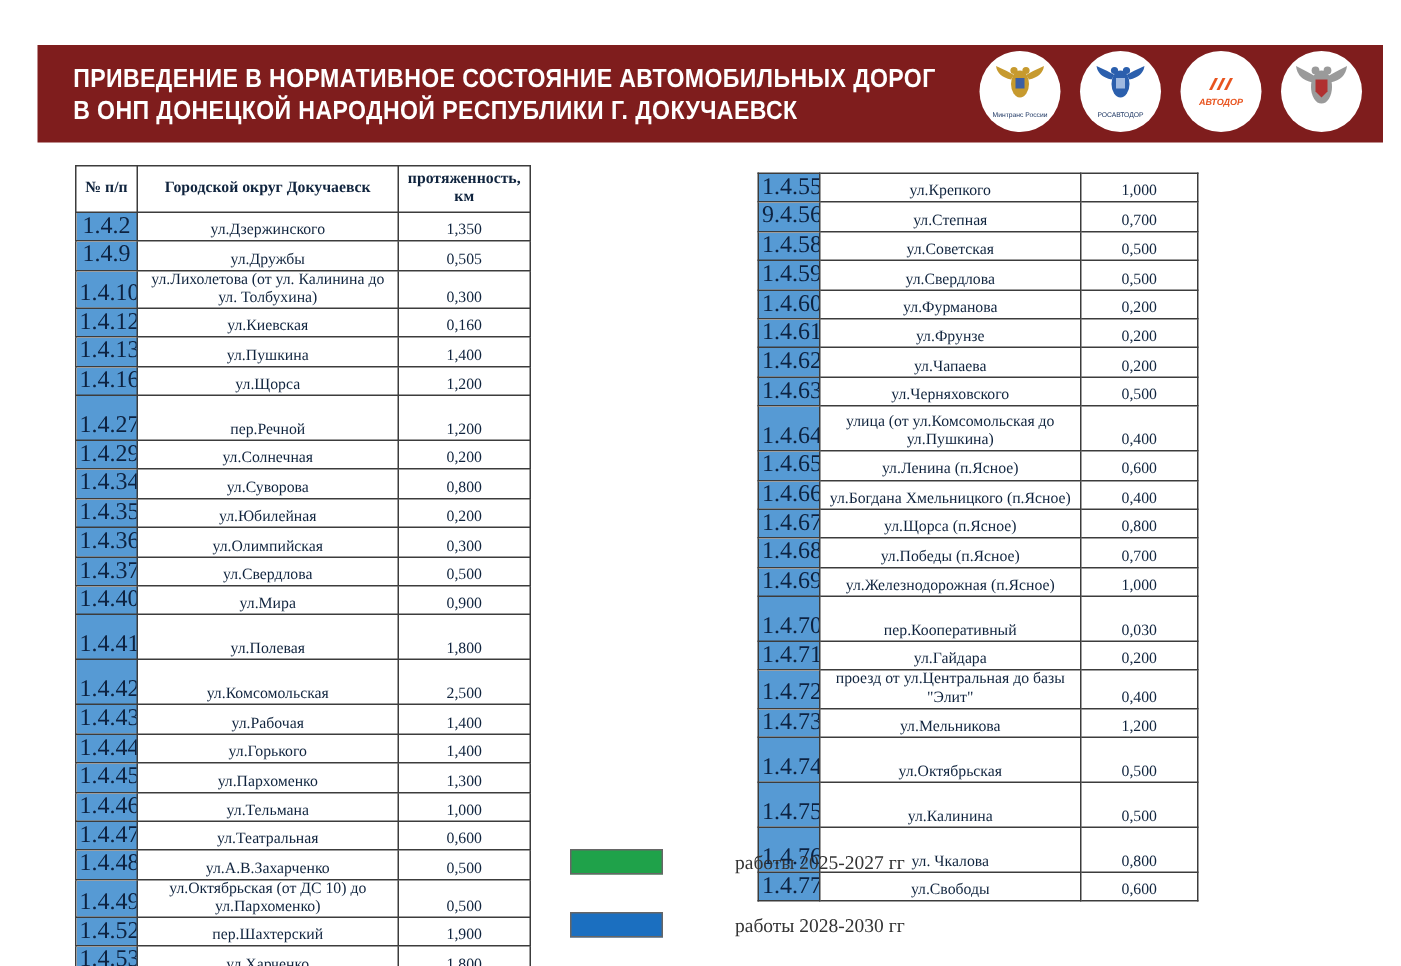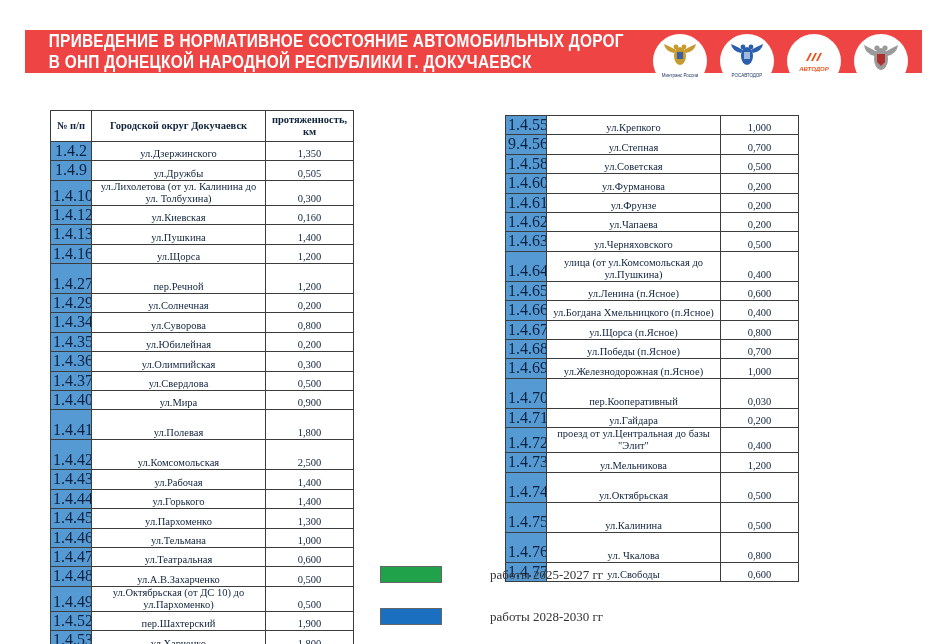--- a/index.html
+++ b/index.html
@@ -1,22 +1,22 @@
 <!DOCTYPE html>
 <html><head>
 <meta charset="utf-8">
 <style>
   html,body{margin:0;padding:0;}
   body{width:934px;height:644px;background:#ffffff;overflow:hidden;
        font-family:"Liberation Serif", serif;}
   .slide{position:relative;width:934px;height:644px;background:#fff;}
 
   
-  .header-bar{position:absolute;left:25px;top:30px;width:897px;height:43px;
-              background:#ef4444;display:flex;align-items:center;}
+  .header-bar{position:absolute;left:25px;top:30px;width:897px;height:65px;
+              background:#7f1d1d;display:flex;align-items:center;}
   .title-wrap{padding-left:27px;transform:scaleX(.88);transform-origin:left center;}
   .title-line{color:#ffffff;font-family:"Liberation Sans",sans-serif;
               font-weight:bold;font-size:17.5px;line-height:21px;letter-spacing:.3px;
               white-space:nowrap;}
   .logo-strip{position:absolute;right:14px;top:3px;display:flex;gap:13px;align-items:center;height:55px;}
   .logo-circle{width:54px;height:54px;border-radius:50%;background:#ffffff;
                display:flex;flex-direction:column;align-items:center;justify-content:center;
                overflow:hidden;flex:0 0 auto;}
   .logo-caption{font-family:"Liberation Sans",sans-serif;font-size:4.5px;line-height:5px;
                 color:#1F3864;text-align:center;white-space:nowrap;}
@@ -261,20 +261,25 @@
     <td class="num">9.4.56</td>
     <td>ул.Степная</td>
     <td>0,700</td>
   </tr>
         <tr class="r">
     <td class="num">1.4.58</td>
     <td>ул.Советская</td>
     <td>0,500</td>
   </tr>
         <tr class="r">
+    <td class="num">1.4.59</td>
+    <td>ул.Свердлова</td>
+    <td>0,500</td>
+  </tr>
+        <tr class="r">
     <td class="num">1.4.60</td>
     <td>ул.Фурманова</td>
     <td>0,200</td>
   </tr>
         <tr class="r">
     <td class="num">1.4.61</td>
     <td>ул.Фрунзе</td>
     <td>0,200</td>
   </tr>
         <tr class="r">

